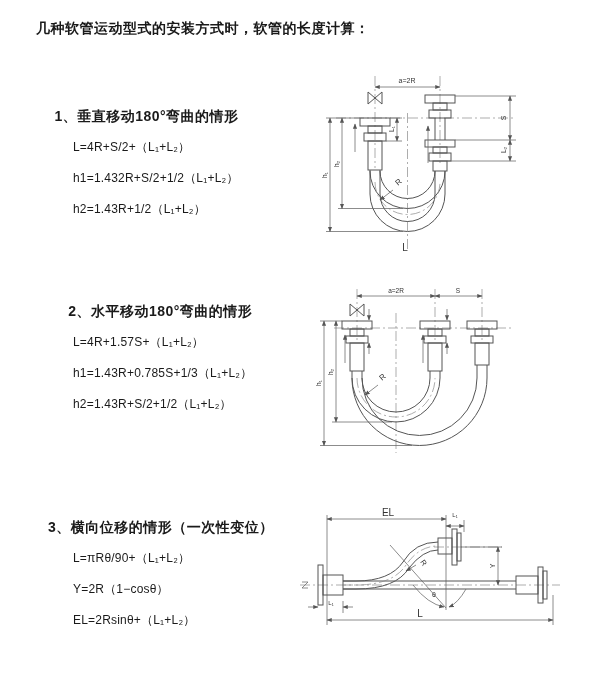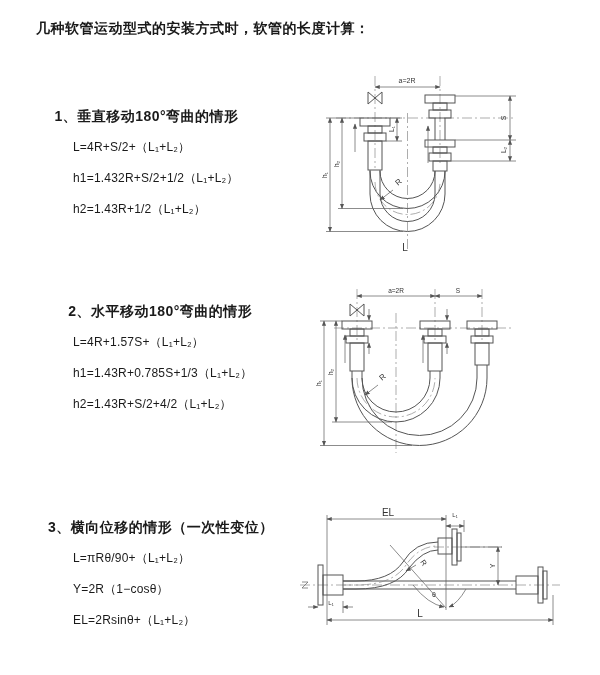--- a/index.html
+++ b/index.html
@@ -26,21 +26,21 @@
     <div class="h">1、垂直移动180°弯曲的情形</div>
     <div class="f">L=4R+S/2+（L₁+L₂）</div>
     <div class="f">h1=1.432R+S/2+1/2（L₁+L₂）</div>
     <div class="f">h2=1.43R+1/2（L₁+L₂）</div>
   </div>
 
   <div class="sec" style="top:296px;">
     <div class="h">2、水平移动180°弯曲的情形</div>
     <div class="f">L=4R+1.57S+（L₁+L₂）</div>
     <div class="f">h1=1.43R+0.785S+1/3（L₁+L₂）</div>
-    <div class="f">h2=1.43R+S/2+4/2（L₁+L₂）</div>
+    <div class="f">h2=1.43R+S/2+1/2（L₁+L₂）</div>
   </div>
 
   <div class="sec" style="top:512px;">
     <div class="h">3、横向位移的情形（一次性变位）</div>
     <div class="f">L=πRθ/90+（L₁+L₂）</div>
     <div class="f">Y=2R（1−cosθ）</div>
     <div class="f">EL=2Rsinθ+（L₁+L₂）</div>
   </div>
 
   <svg style="left:308px;top:68px;" width="222" height="195" viewBox="0 0 222 195">

